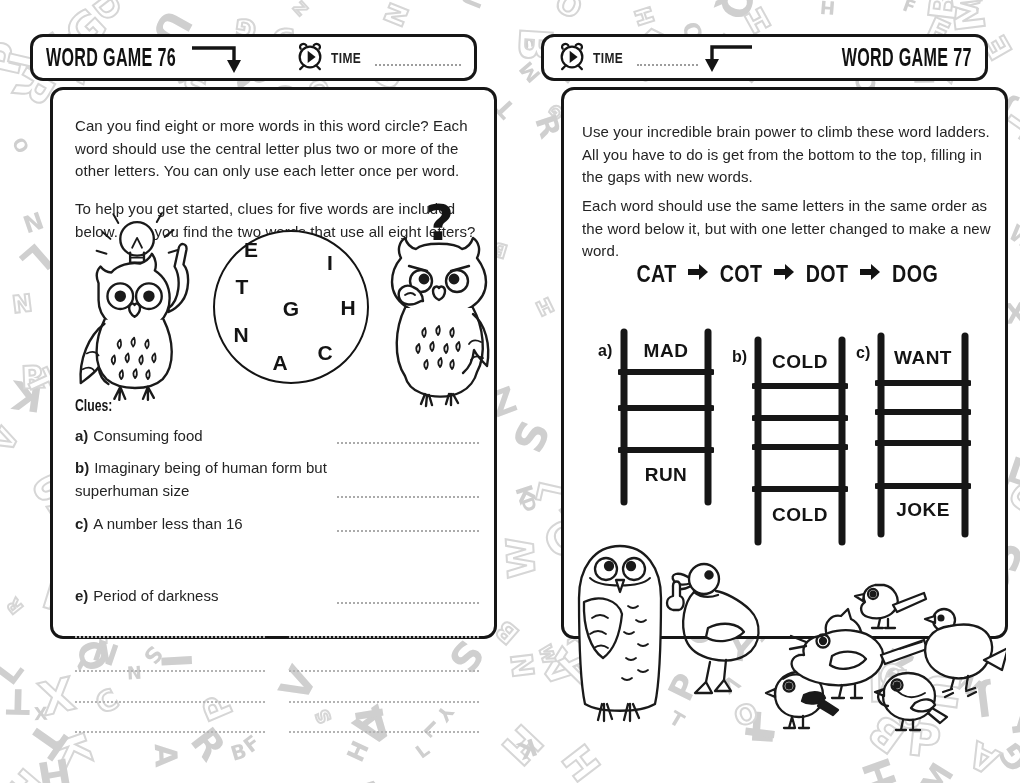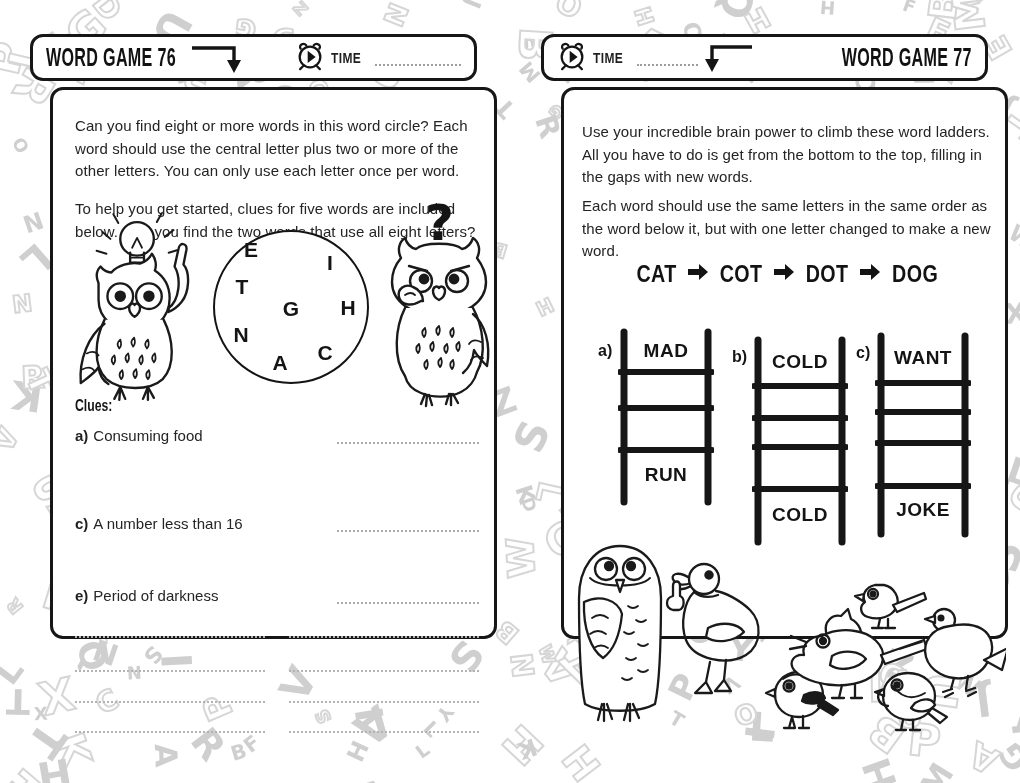--- a/index.html
+++ b/index.html
@@ -500,20 +500,24 @@
       </g>
     </svg>
   </div>
 
   <div class="marker cond" style="position:absolute;left:22px;top:306px;font-size:17px;">Clues:</div>
 
   <div class="clue-row" style="top:334px;height:24px;">
     <span class="clue-wrap"><span class="clue-id">a)</span><span class="clue-text">Consuming food</span></span>
     <span class="ans-dots"></span>
   </div>
+  <div class="clue-row" style="top:366px;height:46px;">
+    <span class="clue-wrap"><span class="clue-id">b)</span><span class="clue-text">Imaginary being of human form but superhuman size</span></span>
+    <span class="ans-dots"></span>
+  </div>
   <div class="clue-row" style="top:422px;height:24px;">
     <span class="clue-wrap"><span class="clue-id">c)</span><span class="clue-text">A number less than 16</span></span>
     <span class="ans-dots"></span>
   </div>
   <div class="clue-row" style="top:494px;height:24px;">
     <span class="clue-wrap"><span class="clue-id">e)</span><span class="clue-text">Period of darkness</span></span>
     <span class="ans-dots"></span>
   </div>
 
   <div class="free-line" style="top:544px;">

